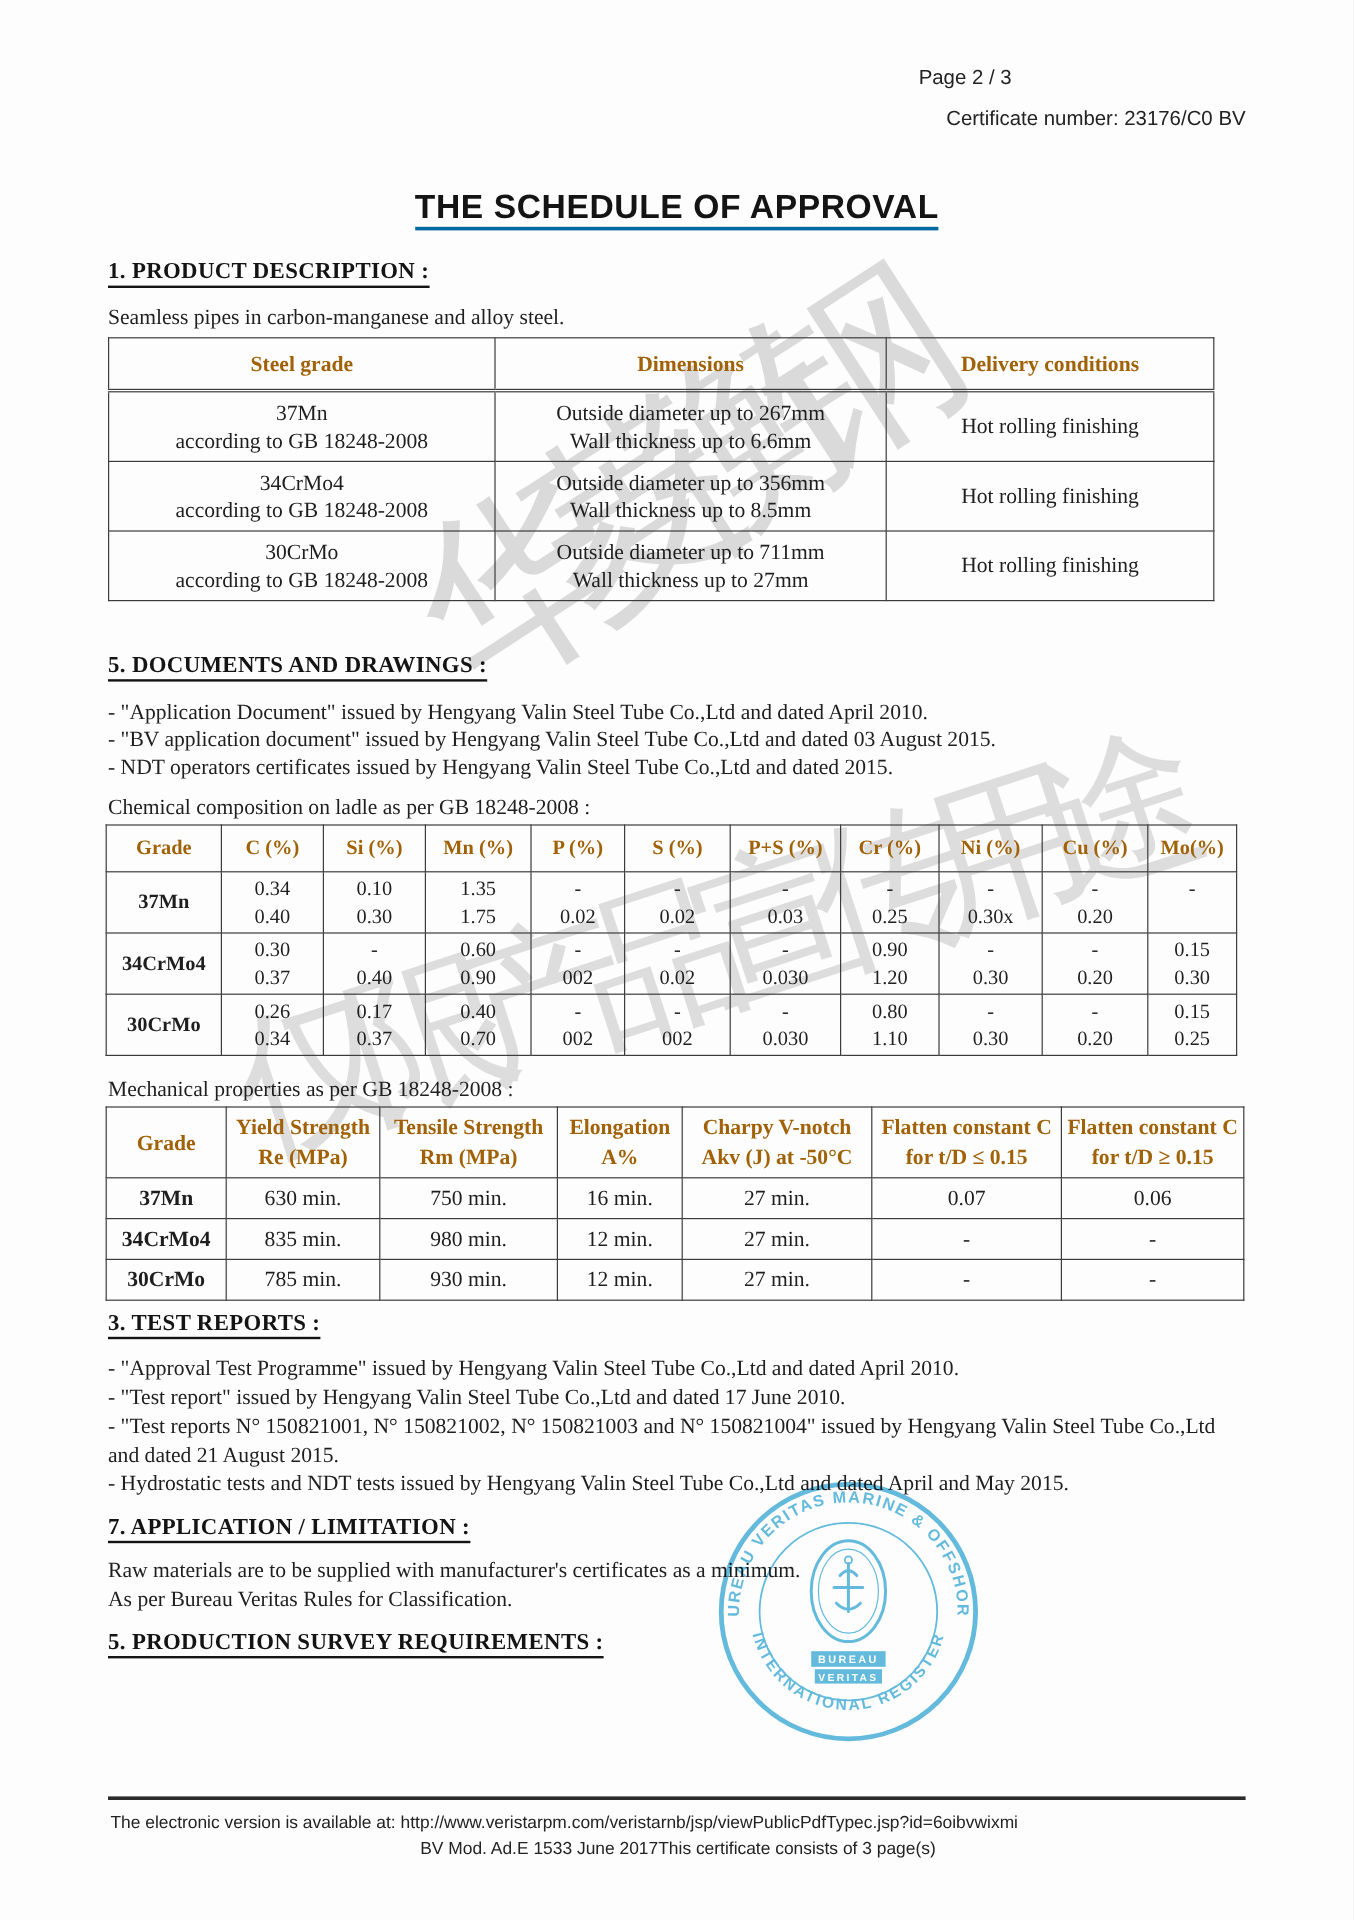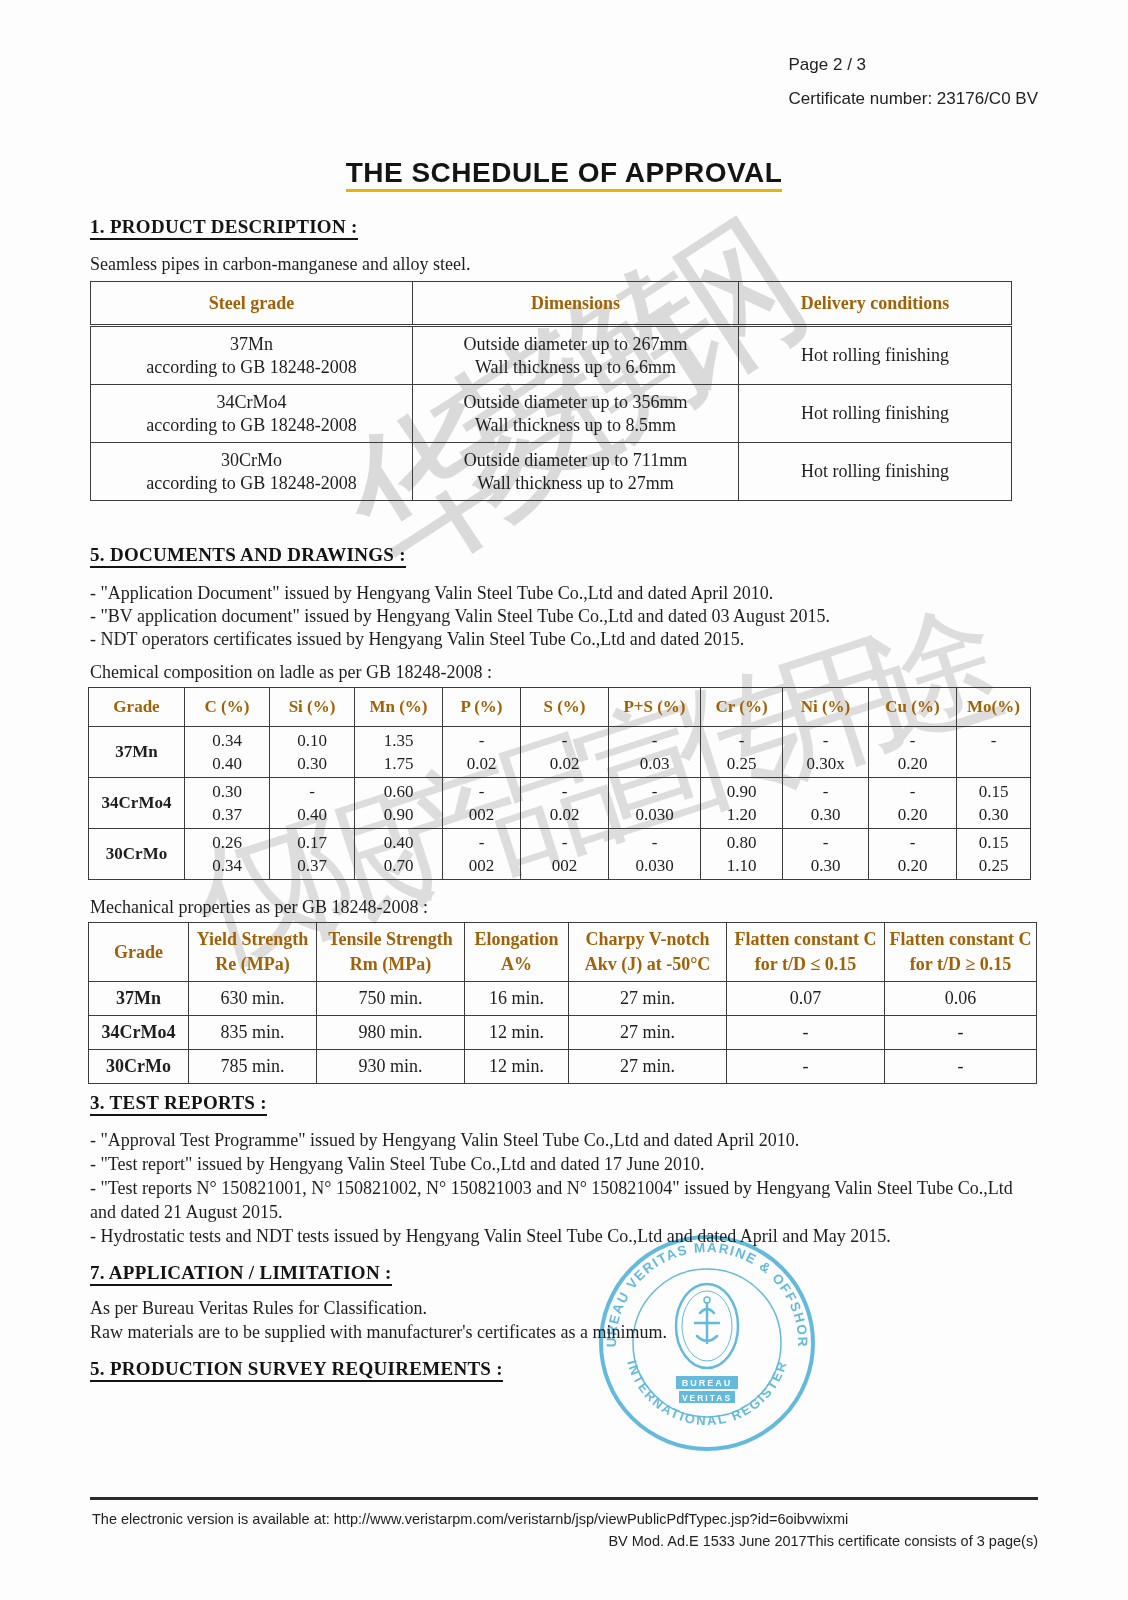--- a/index.html
+++ b/index.html
@@ -2,25 +2,25 @@
 <html><head>
 <meta charset="utf-8">
 <style>
   html,body{margin:0;padding:0;background:#e8e8e8;}
   .page{position:relative;width:1128px;height:1600px;background:#fdfdfd;overflow:hidden;
         font-family:"Liberation Serif","DejaVu Serif",serif;color:#1e1e1e;}
   .abs{position:absolute;}
   
   .hdr{top:55px;right:90px;text-align:left;font-family:"Liberation Sans","DejaVu Sans",sans-serif;
        font-size:17px;color:#222;}
-  .hdr .cert{margin-top:14px;}
+  .hdr .cert{margin-top:14px;margin-left:23px;}
   
   .title{top:157px;left:0;width:100%;text-align:center;font-family:"Liberation Sans","DejaVu Sans",sans-serif;
          font-size:28px;font-weight:bold;letter-spacing:0.5px;color:#141414;}
-  .title span{border-bottom:3px solid #eab308;padding-bottom:1px;}
+  .title span{border-bottom:3px solid #0369a1;padding-bottom:1px;}
   
   .shead{left:90px;font-size:19px;font-weight:bold;color:#141414;}
   .shead span{border-bottom:2px solid #141414;padding-bottom:1px;letter-spacing:0.3px;}
   .body-text{left:90px;right:88px;font-size:18px;color:#1e1e1e;}
   .items p{margin:0;line-height:23px;}
   .items3 p{margin:0;line-height:24px;}
   
   table{border-collapse:collapse;table-layout:fixed;}
   td,th{border:1px solid #3c3c3c;text-align:center;vertical-align:middle;padding:0 2px;
         font-size:18px;font-weight:normal;color:#1e1e1e;overflow:hidden;}
@@ -46,21 +46,21 @@
           transform:rotate(-33deg);transform-origin:center;}
   .wm-mid{top:700px;left:180px;font-size:135px;letter-spacing:-34px;opacity:0.38;
           transform:rotate(-18deg);transform-origin:center;}
   .z2{z-index:2;}
   
   .stamp{top:1228px;left:592px;width:230px;height:230px;z-index:3;opacity:0.88;
          mix-blend-mode:multiply;}
   
   .frule{top:1497px;left:90px;width:948px;height:3px;background:#2b2b2b;}
   .furl{top:1511px;left:92px;font-family:"Liberation Sans","DejaVu Sans",sans-serif;font-size:14.5px;color:#222;}
-  .fbot{top:1533px;left:92px;width:946px;display:flex;justify-content:flex-end;
+  .fbot{top:1533px;left:92px;width:946px;display:flex;justify-content:center;
         font-family:"Liberation Sans","DejaVu Sans",sans-serif;font-size:14.5px;color:#222;}
 </style>
 </head>
 <body>
 
 <div class="page">
 
   <div class="abs wm wm-top">华菱衡钢</div>
   <div class="abs wm wm-mid">仅限产品宣传用途</div>
 
@@ -369,22 +369,22 @@
   <div class="abs shead z2" style="top:1092px"><span>3. TEST REPORTS :</span></div>
   <div class="abs body-text items3 z2" style="top:1128px">
     <p>- "Approval Test Programme" issued by Hengyang Valin Steel Tube Co.,Ltd and dated April 2010.</p>
     <p>- "Test report" issued by Hengyang Valin Steel Tube Co.,Ltd and dated 17 June 2010.</p>
     <p>- "Test reports N° 150821001, N° 150821002, N° 150821003 and N° 150821004" issued by Hengyang Valin Steel Tube Co.,Ltd and dated 21 August 2015.</p>
     <p>- Hydrostatic tests and NDT tests issued by Hengyang Valin Steel Tube Co.,Ltd and dated April and May 2015.</p>
   </div>
 
   <div class="abs shead z2" style="top:1262px"><span>7. APPLICATION / LIMITATION :</span></div>
   <div class="abs body-text items3 z2" style="top:1296px">
+    <p>Raw materials are to be supplied with manufacturer's certificates as a minimum.</p>
     <p>As per Bureau Veritas Rules for Classification.</p>
-    <p>Raw materials are to be supplied with manufacturer's certificates as a minimum.</p>
   </div>
 
   <div class="abs shead z2" style="top:1358px"><span>5. PRODUCTION SURVEY REQUIREMENTS :</span></div>
 
   <svg class="abs stamp" viewBox="0 0 230 230">
     <circle cx="115" cy="115" r="106" fill="none" stroke="#4fb3da" stroke-width="4"></circle>
     <circle cx="115" cy="115" r="74" fill="none" stroke="#4fb3da" stroke-width="1.5"></circle>
     <defs>
       <path id="arcTop" d="M 24,115 a 91,91 0 1 1 182,0"></path>
       <path id="arcBot" d="M 33,115 a 82,82 0 0 0 164,0"></path>

